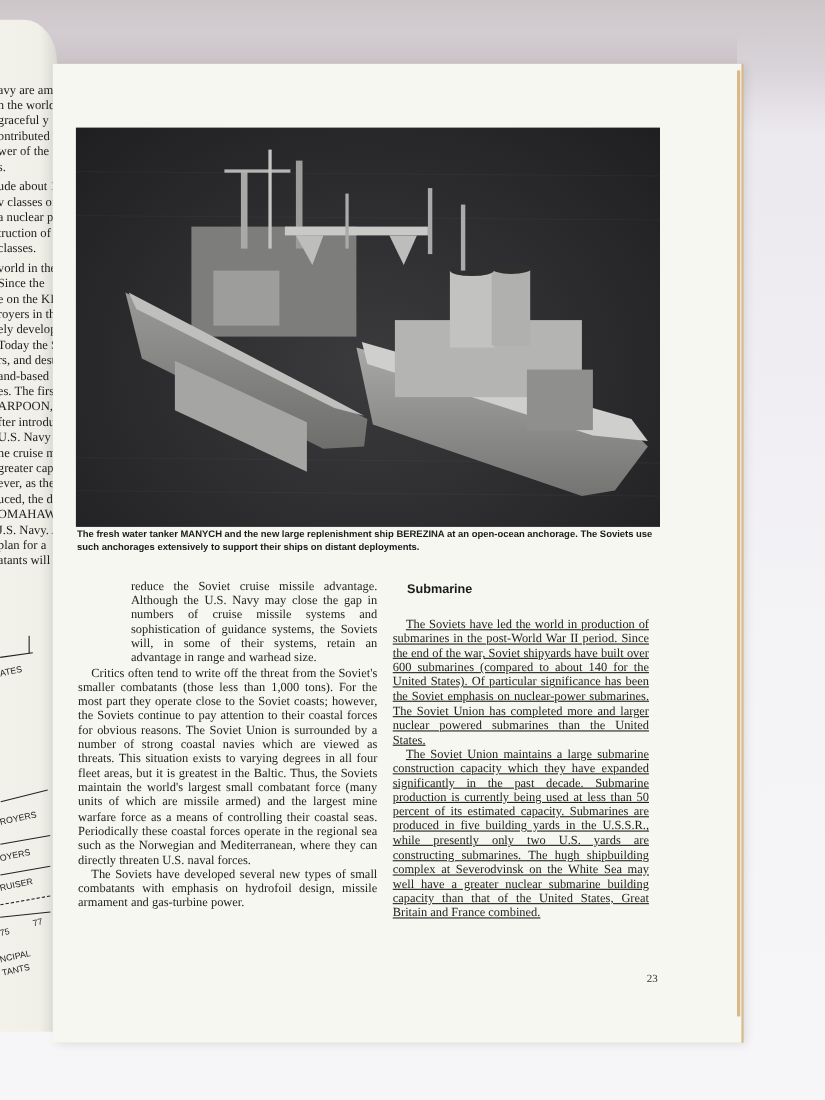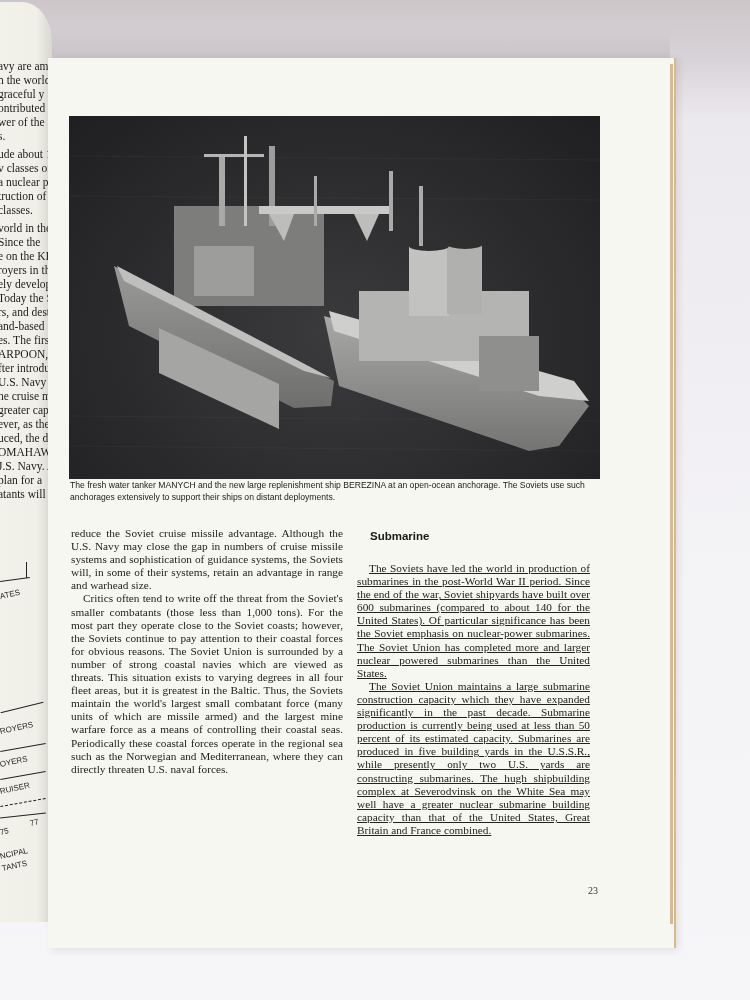--- a/index.html
+++ b/index.html
@@ -17,21 +17,21 @@
       position:absolute; left:48px; top:58px; width:626px; height:890px;
       background:#f7f7f1;
       box-shadow: 2px 0 0 #d8b98e, 4px 2px 8px rgba(0,0,0,0.10);
     }
     .page-edge {
       position:absolute; left:670px; top:64px; width:3px; height:860px;
       background:#d9b98c;
     }
     
     .left-page {
-      position:absolute; left:0; top:2px; width:52px; height:920px;
+      position:absolute; left:0; top:18px; width:52px; height:920px;
       background: linear-gradient(90deg, #f3f2ea 0%, #f1f0e8 70%, #d9d8d0 100%);
       border-top-right-radius: 30px 40px;
       overflow:hidden;
     }
     .left-page .frag {
       position:absolute; left:-2px; font-size:11.5px; line-height:13.6px; color:#1c1c1c;
       white-space:nowrap;
     }
     .left-text { position:absolute; left:0; top:58px; }
     .chart-lbl {
@@ -43,30 +43,30 @@
     
     .photo {
       position:absolute; left:69px; top:116px; width:531px; height:363px;
       background: radial-gradient(ellipse at 50% 60%, #3b3a3c 0%, #2a292b 60%, #1f1e20 100%);
       overflow:hidden;
     }
     .photo svg { position:absolute; left:0; top:0; }
 
     .caption {
       position:absolute; left:70px; top:480px; width:540px;
-      font-family:"Liberation Sans", sans-serif; font-weight:normal;
+      font-family:"Liberation Sans", sans-serif; font-weight:bold;
       font-size:8.6px; line-height:11.6px; color:#1a1a1a;
     }
 
     .col {
       position:absolute; font-size:11.3px; line-height:13.1px; color:#222;
       text-align:justify; hyphens:manual;
     }
     .col p { margin:0; text-indent:12px; }
-    .col p.noindent { text-indent:0; }
+    .col p.noindent { text-indent:0;margin-left:48px; }
     .col-left { left:71px; top:527px; width:272px; }
     .col-right { left:357px; top:562px; width:233px;text-decoration:underline; }
 
     .heading {
       position:absolute; left:370px; top:530px;
       font-family:"Liberation Sans", sans-serif; font-weight:bold; font-size:11.5px; color:#1a1a1a;
     }
     .page-num {
       position:absolute; left:588px; top:885px; font-size:10px; color:#333;
     }
@@ -178,20 +178,21 @@
     <rect x="410" y="220" width="60" height="55" fill="#8f8f8d"></rect>
     <rect x="350" y="70" width="4" height="60" fill="#aaa"></rect>
   </svg>
 </div>
 
 <div class="caption">The fresh water tanker MANYCH and the new large replenishment ship BEREZINA at an open-ocean anchorage. The Soviets use such anchorages extensively to support their ships on distant deployments.</div>
 
 <div class="col col-left">
   <p class="noindent">reduce the Soviet cruise missile advantage. Although the U.S. Navy may close the gap in numbers of cruise missile systems and sophistication of guidance systems, the Soviets will, in some of their systems, retain an advantage in range and warhead size.</p>
   <p>Critics often tend to write off the threat from the Soviet's smaller combatants (those less than 1,000 tons). For the most part they operate close to the Soviet coasts; however, the Soviets continue to pay attention to their coastal forces for obvious reasons. The Soviet Union is surrounded by a number of strong coastal navies which are viewed as threats. This situation exists to varying degrees in all four fleet areas, but it is greatest in the Baltic. Thus, the Soviets maintain the world's largest small combatant force (many units of which are missile armed) and the largest mine warfare force as a means of controlling their coastal seas. Periodically these coastal forces operate in the regional sea such as the Norwegian and Mediterranean, where they can directly threaten U.S. naval forces.</p>
+  <p>The Soviets have developed several new types of small combatants with emphasis on hydrofoil design, missile armament and gas-turbine power.</p>
 </div>
 
 <div class="heading">Submarine</div>
 
 <div class="col col-right">
   <p>The Soviets have led the world in production of submarines in the post-World War II period. Since the end of the war, Soviet shipyards have built over 600 submarines (compared to about 140 for the United States). Of particular significance has been the Soviet emphasis on nuclear-power submarines. The Soviet Union has completed more and larger nuclear powered submarines than the United States.</p>
   <p>The Soviet Union maintains a large submarine construction capacity which they have expanded significantly in the past decade. Submarine production is currently being used at less than 50 percent of its estimated capacity. Submarines are produced in five building yards in the U.S.S.R., while presently only two U.S. yards are constructing submarines. The hugh shipbuilding complex at Severodvinsk on the White Sea may well have a greater nuclear submarine building capacity than that of the United States, Great Britain and France combined.</p>
 </div>
 
 <div class="page-num">23</div>

